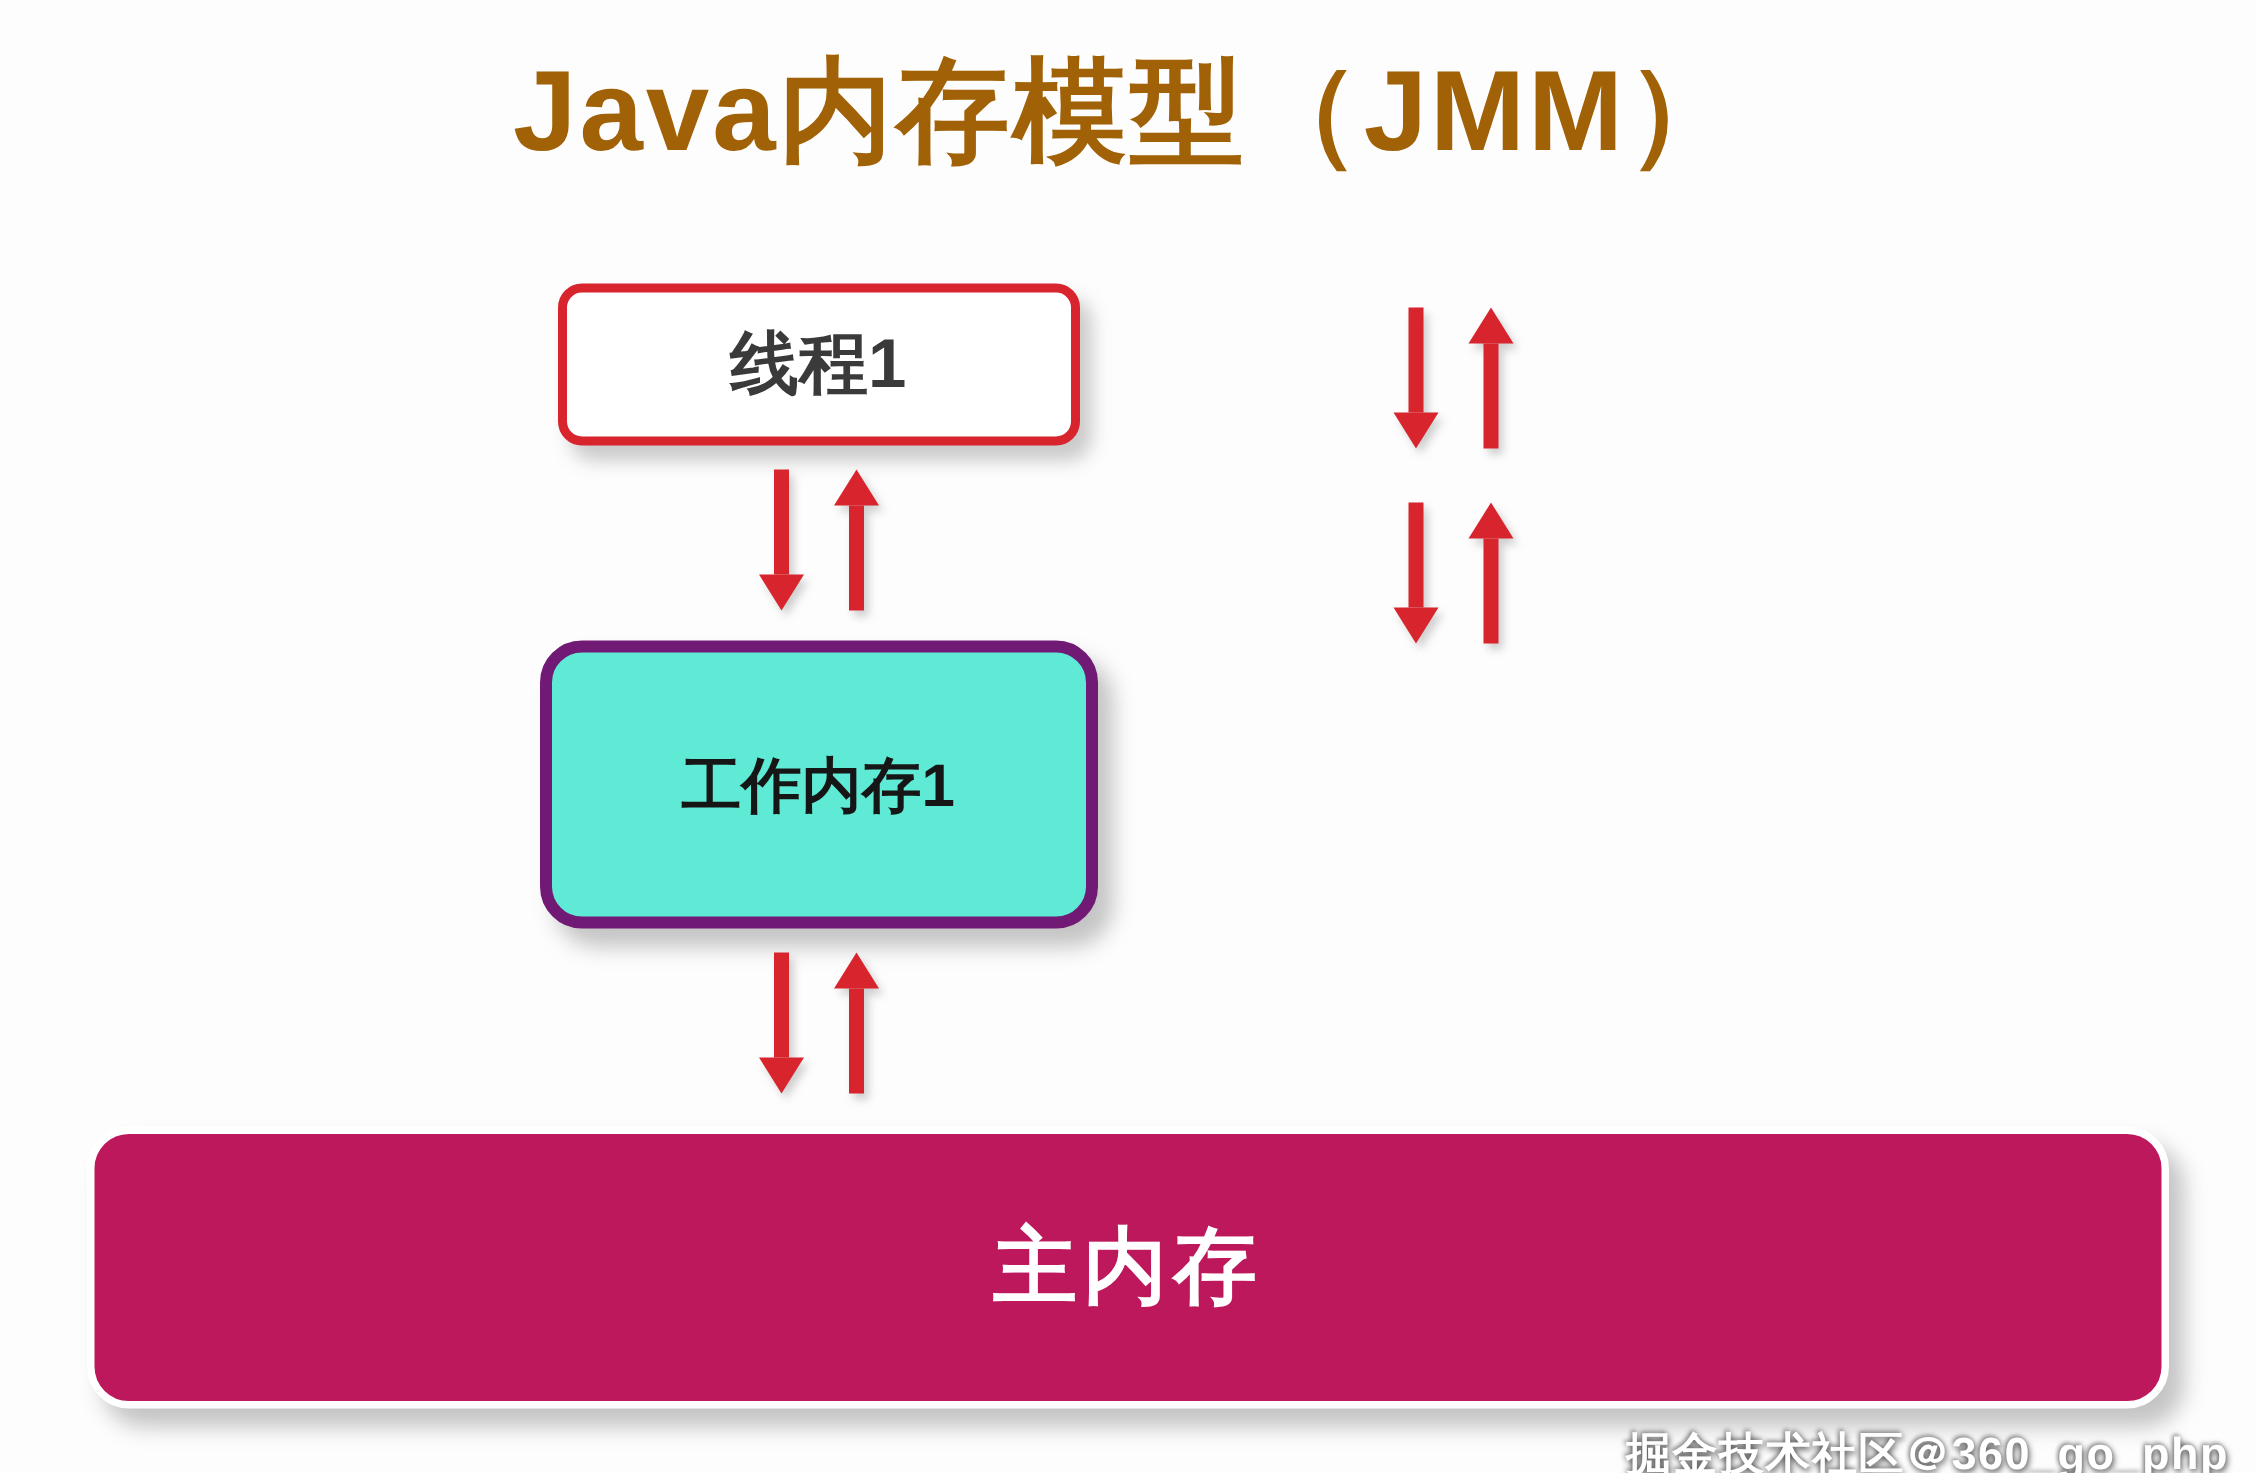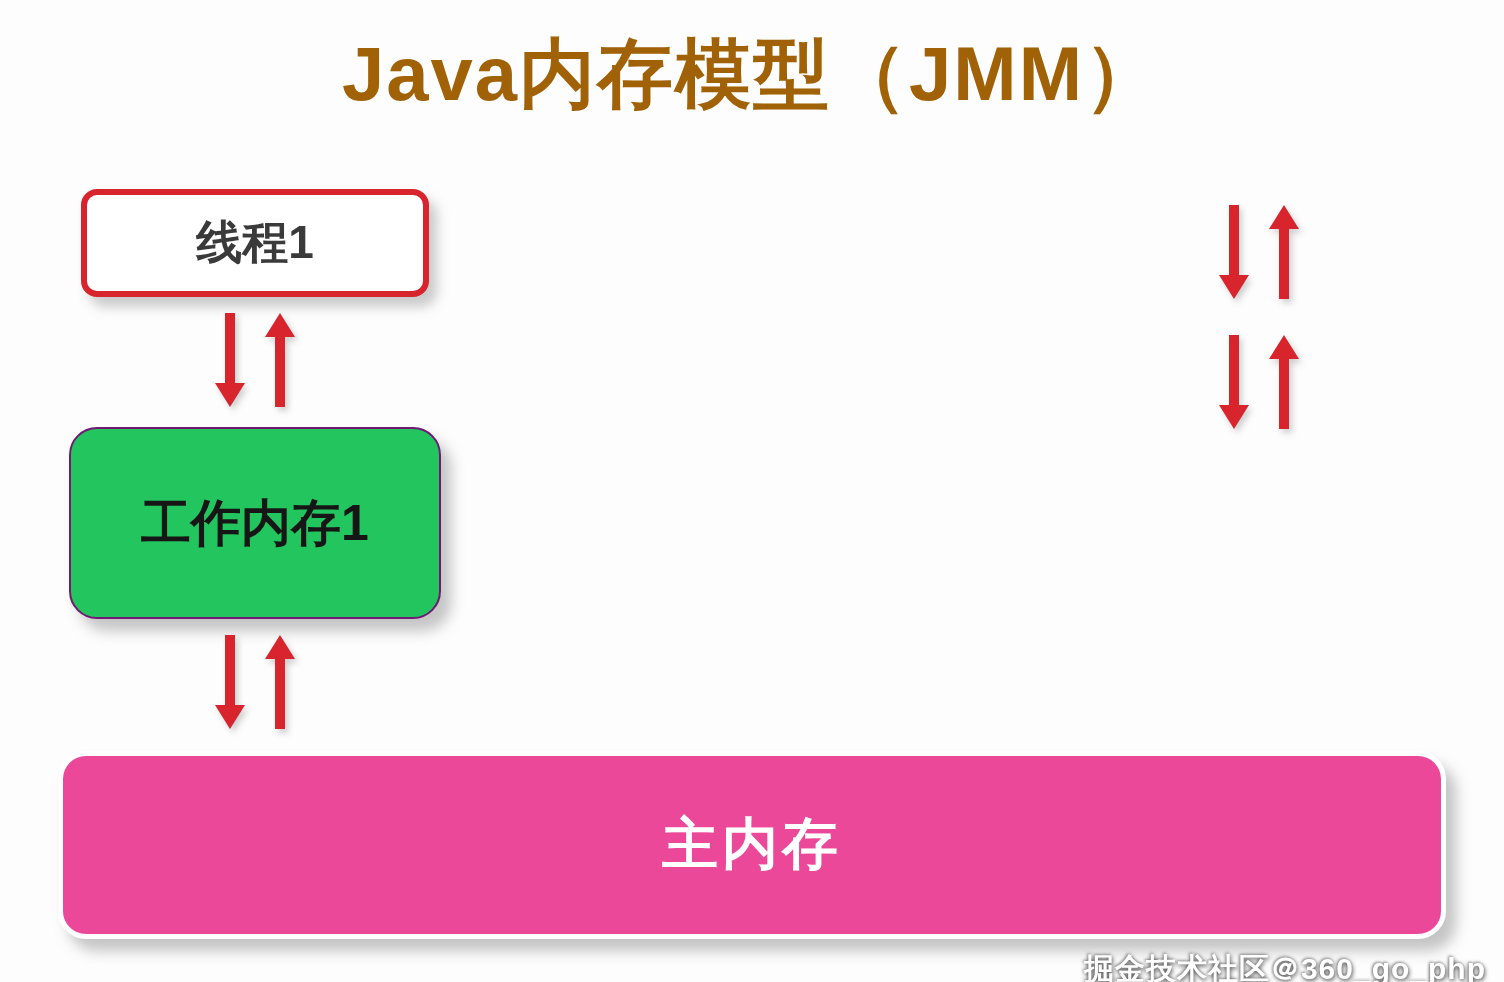--- a/index.html
+++ b/index.html
@@ -17,21 +17,21 @@
   .title {
     text-align: center;
     margin-top: 24px;
     font-size: 76px;
     font-weight: 900;
     color: #a16207;
     letter-spacing: 2px;
   }
   .columns {
     display: flex;
-    justify-content: space-between;
+    justify-content: center;
     padding: 0 52px 0 62px;
     margin-top: 62px;
     gap: 37px;
   }
   .col {
     width: 386px;
     display: flex;
     flex-direction: column;
     align-items: center;
   }
@@ -80,36 +80,36 @@
     bottom: 100%;
     left: 50%;
     transform: translateX(-50%);
     border-left: 15px solid transparent;
     border-right: 15px solid transparent;
     border-bottom: 24px solid #d7242d;
   }
   .work-box {
     width: 372px;
     height: 192px;
-    background: #22c55e;
-    border: 2px solid #701a75;
+    background: #5eead4;
+    border: 8px solid #701a75;
     border-radius: 28px;
     box-shadow: 10px 12px 14px rgba(110,110,110,0.4);
     display: flex;
     align-items: center;
     justify-content: center;
-    font-size: 50px;
+    font-size: 40px;
     font-weight: 900;
     color: #161616;
   }
   .main-box {
     width: 1388px;
     height: 188px;
     margin: 2px auto 0 auto;
-    background: #ec4899;
+    background: #be185d;
     border: 5px solid #ffffff;
     border-radius: 28px;
     box-shadow: 10px 12px 14px rgba(110,110,110,0.4);
     display: flex;
     align-items: center;
     justify-content: center;
     font-size: 56px;
     font-weight: 900;
     color: #ffffff;
     letter-spacing: 4px;

